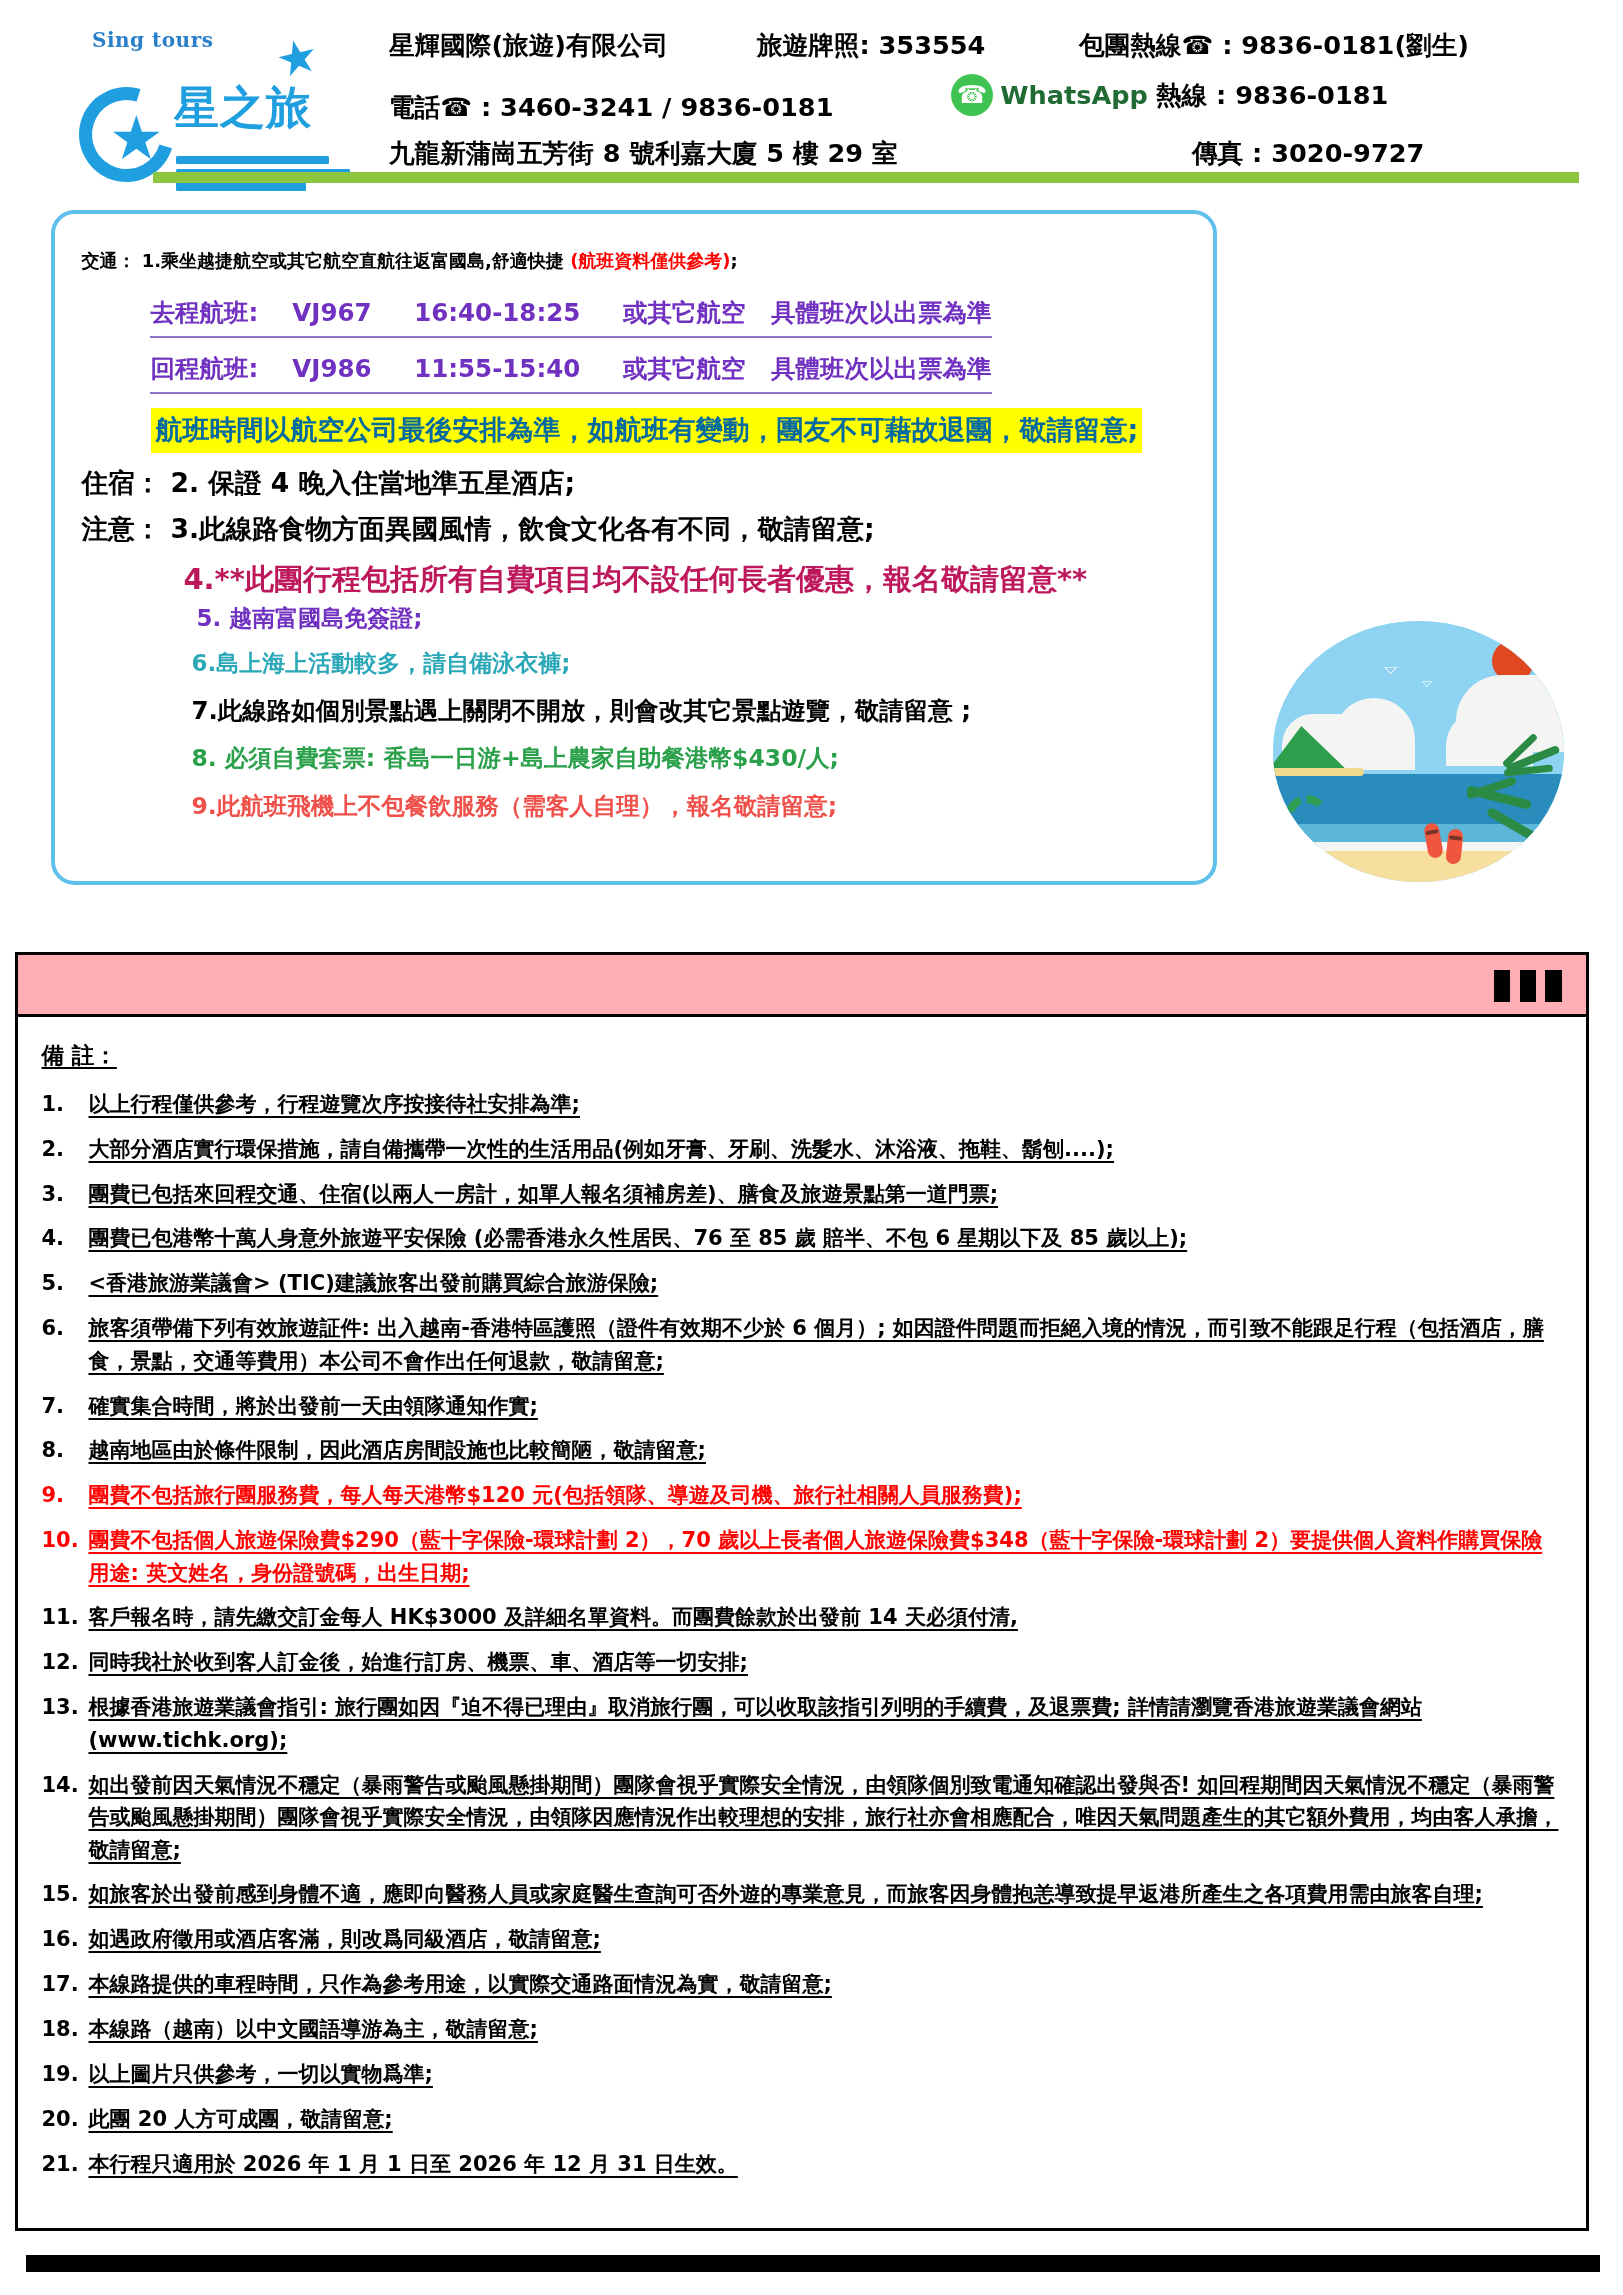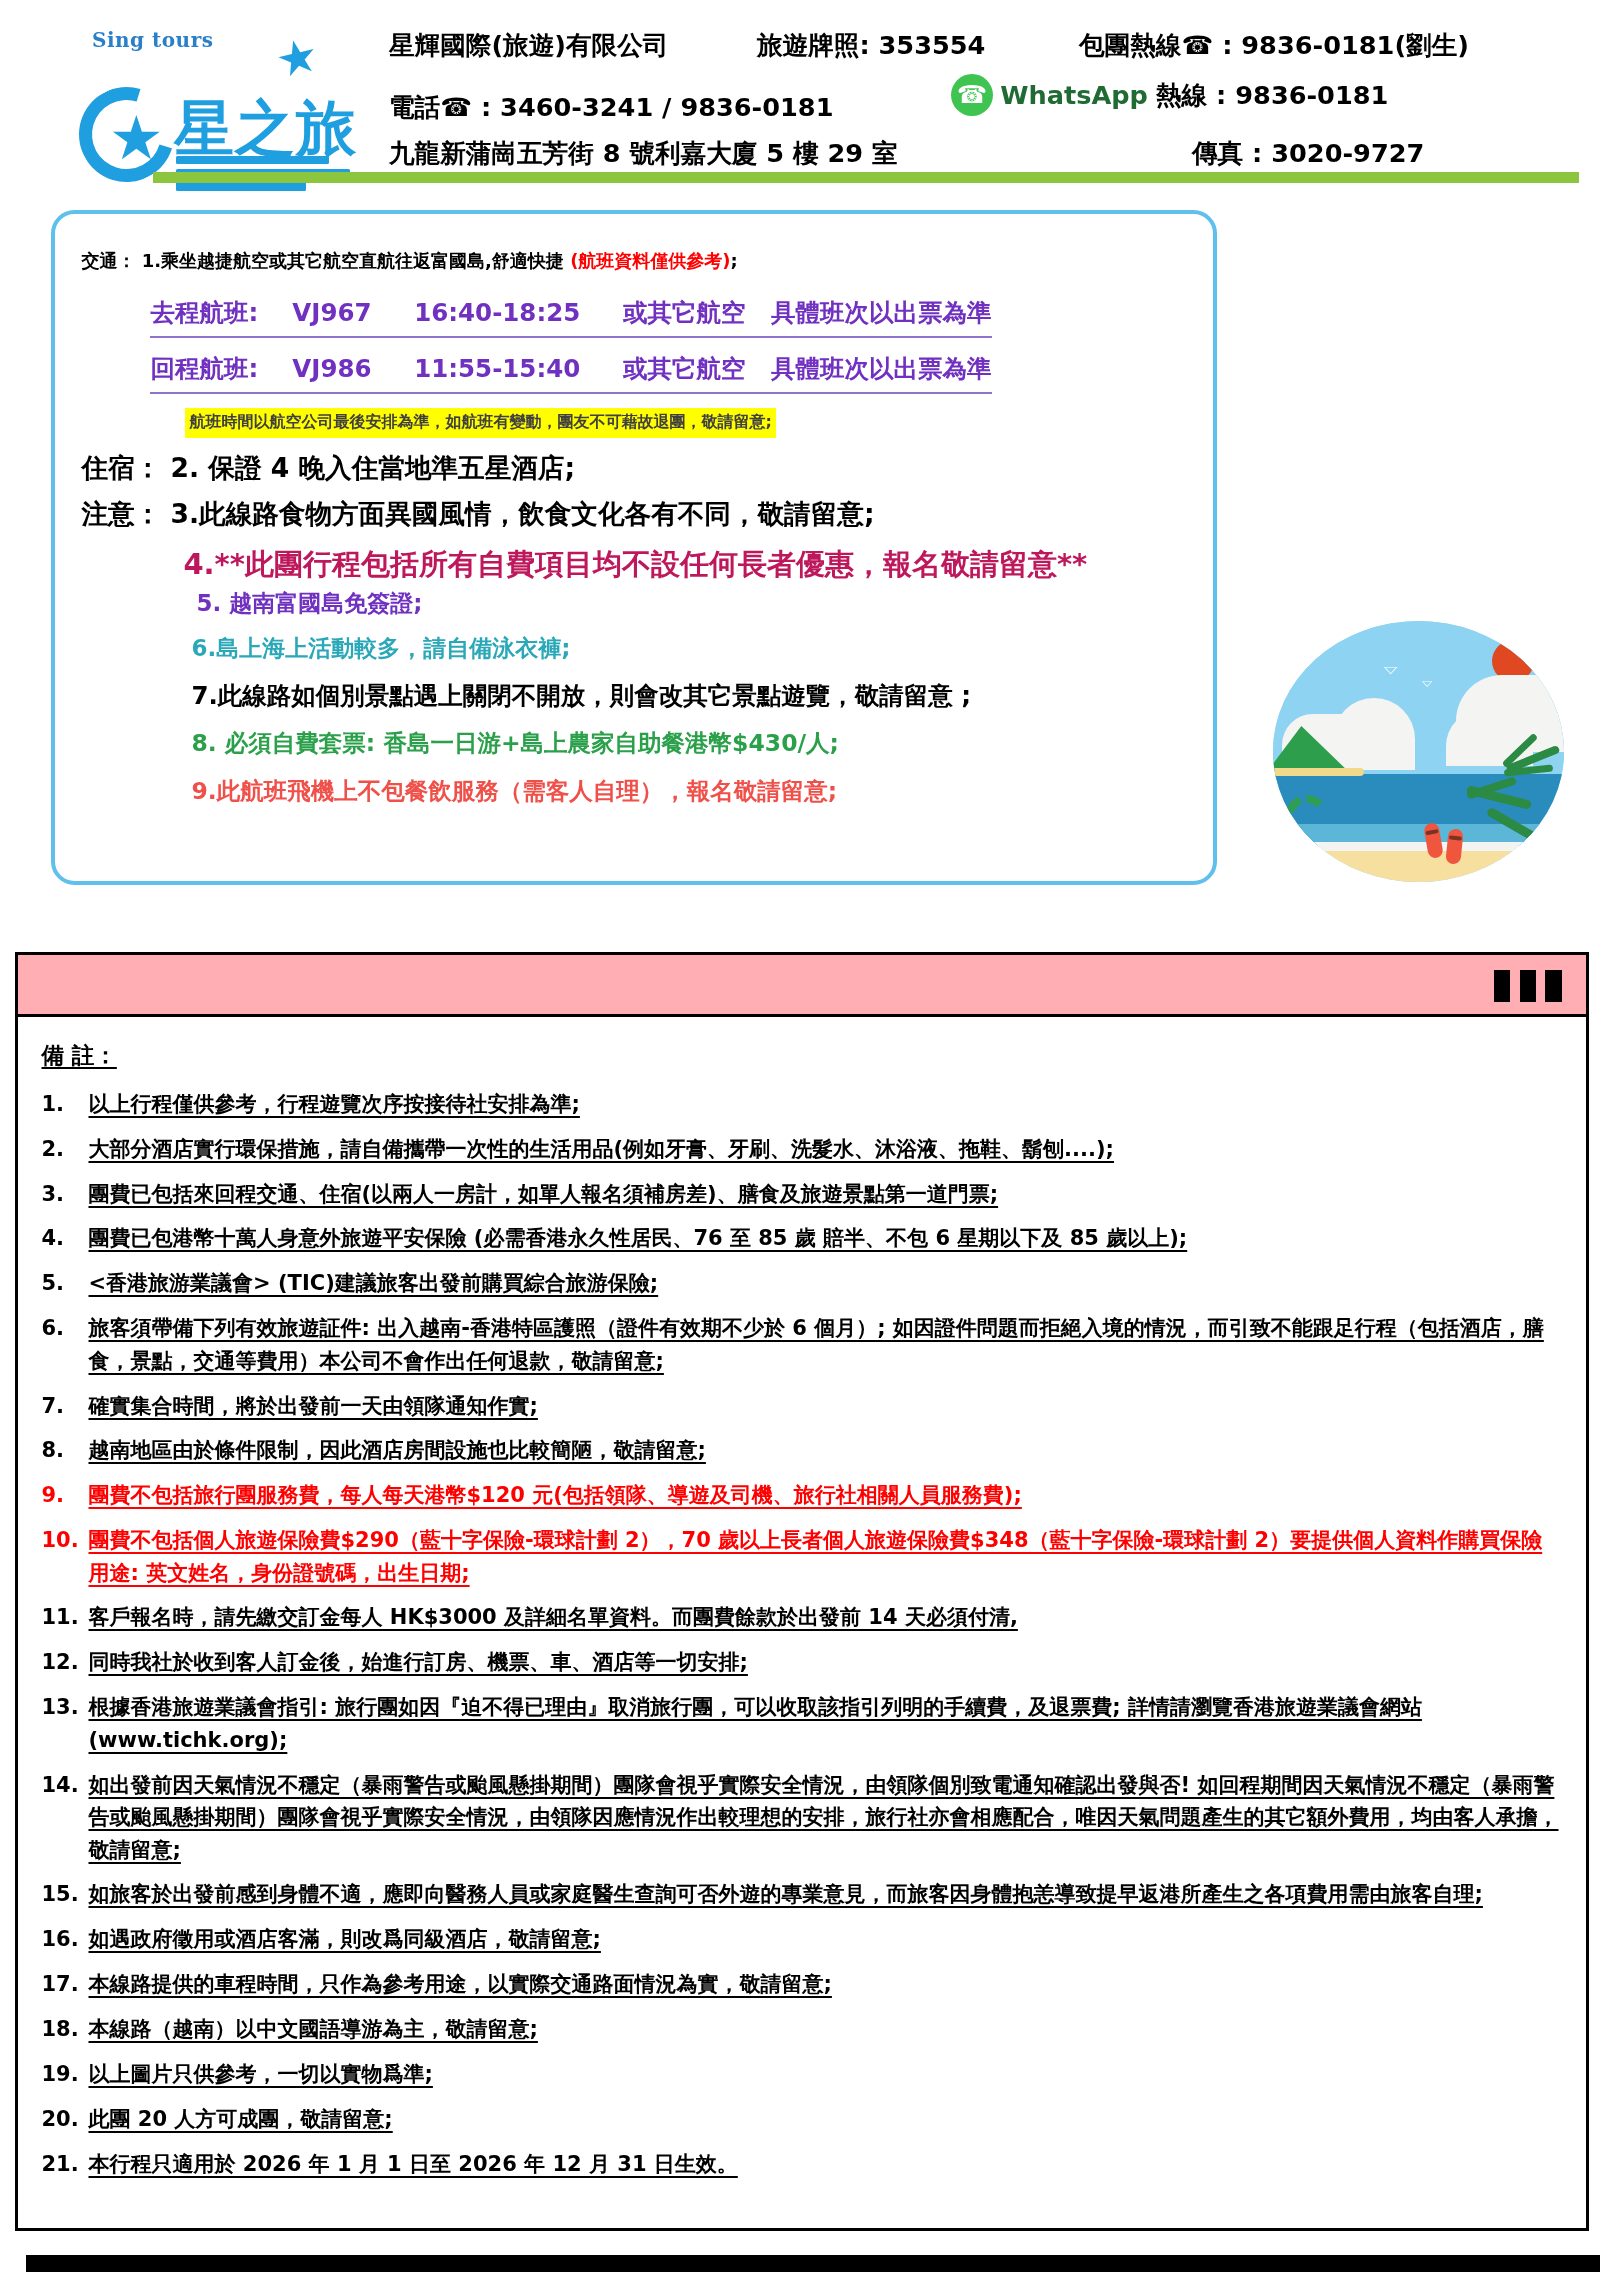--- a/index.html
+++ b/index.html
@@ -69,22 +69,22 @@
   }
   .logo-bigstar {
     position: absolute;
     left: 30px; top: 32px;
     font-size: 61px;
     line-height: 0.78;
     color: #1f9fe0;
   }
   .logo-cjk {
     position: absolute;
-    left: 95px; top: 16px;
-    font-size: 60px;
+    left: 95px; top: 3px;
+    font-size: 45px;
     line-height: 1;
     font-weight: bold;
     color: #1f9fe0;
     letter-spacing: 1px;
     white-space: nowrap;
     font-family: "DejaVu Sans", sans-serif;
   }
   .logo-bars {
     position: absolute;
     left: 97px; top: 74px;
@@ -194,25 +194,25 @@
     font-weight: bold;
     border-bottom: 2.6px solid #8f73c8;
     display: inline-block;
     padding-bottom: 7px;
     margin-left: 69px;
     margin-bottom: 14.3px;
     white-space: pre;
   }
   .yellow-band {
     background: #ffff00;
-    color: #404040;
-    font-weight: bold;
-    font-size: 16px;
+    color: #0369a1;
+    font-weight: bold;
+    font-size: 27px;
     display: inline-block;
-    margin-left: 104px;
+    margin-left: 70px;
     padding: 3.6px 4.1px 5.1px 4.1px;
     margin-bottom: 16.4px;
     white-space: nowrap;
   }
   .l-hotel { font-size: 26.6px; margin-bottom: 17.4px; }
   .l-note  { font-size: 26.6px; margin-bottom: 20.4px; }
   .note4 {
     color: #be185d;
     font-weight: bold;
     font-size: 29px;

